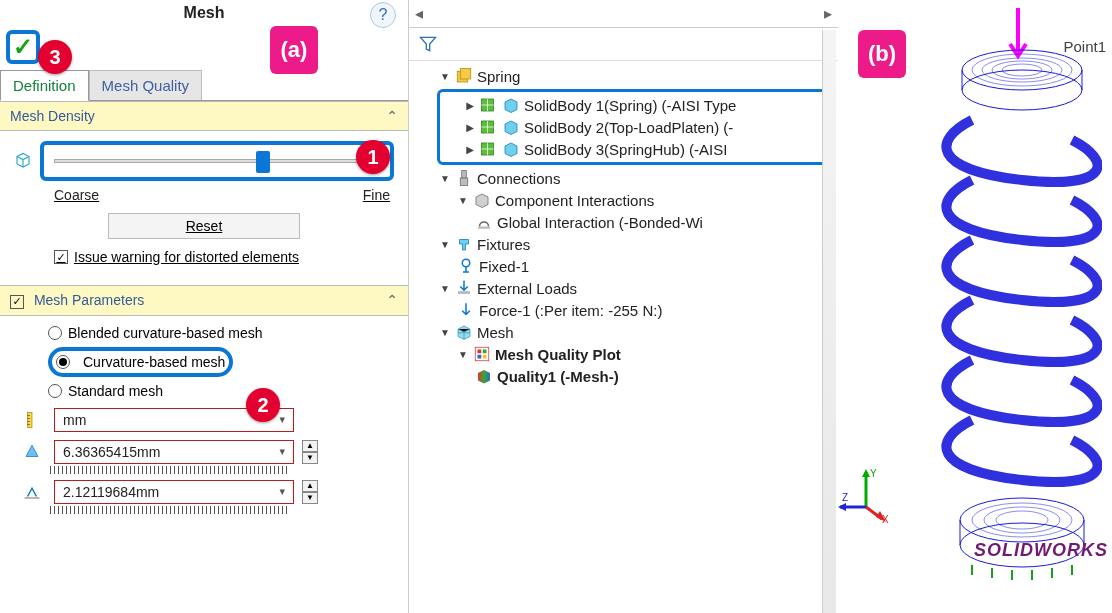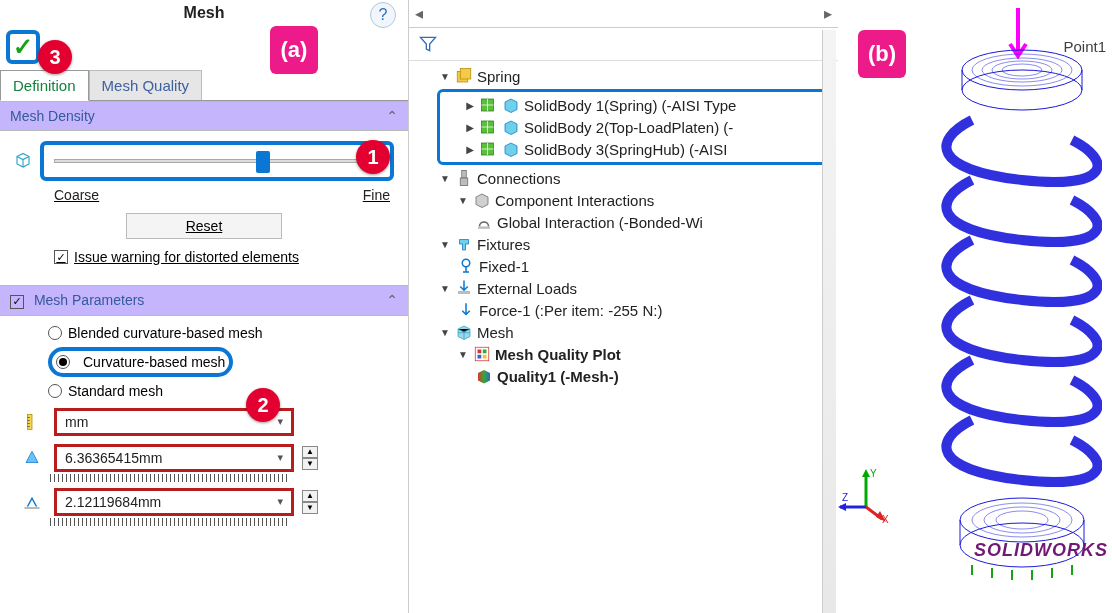--- a/index.html
+++ b/index.html
@@ -7,39 +7,39 @@
   .panel-left { position: absolute; left: 0; top: 0; width: 408px; height: 613px; background: #fff; }
   .panel-title { font-size: 16px; font-weight: 600; color: #222; text-align: center; padding: 4px 0 6px 0; }
   .help-btn { position: absolute; right: 12px; top: 2px; width: 26px; height: 26px; border: 1px solid #b0c8e0; border-radius: 50%; background: #f0f6fc; color: #2d70b8; font-size: 16px; display: flex; align-items: center; justify-content: center; }
   .ok-row { padding: 2px 6px 6px 6px; display: flex; align-items: center; position: relative; }
   .ok-box { border: 4px solid #0a77d4; border-radius: 6px; padding: 0 2px; display: inline-flex; align-items: center; justify-content: center; width: 34px; height: 34px; }
   .check { color: #14a314; font-size: 24px; font-weight: bold; }
   .tabs { display: flex; border-bottom: 1px solid #999; }
   .tab { padding: 6px 12px; font-size: 15px; color: #4060a0; background: #fff; border: 1px solid transparent; border-bottom: none; }
   .tab.active { color: #15803d; border: 1px solid #999; border-bottom: 1px solid #fff; margin-bottom: -1px; background: #fff; }
   .tab.inactive { background: #e6e6e6; border: 1px solid #bbb; border-bottom: none; }
-  .section-title { background: #c4b5fd; border-top: 1px solid #bbb; border-bottom: 1px solid #bbb; padding: 6px 10px; font-size: 14px; color: #355a9a; font-weight: 500; position: relative; }
+  .section-title { background: #fef9c3; border-top: 1px solid #bbb; border-bottom: 1px solid #bbb; padding: 6px 10px; font-size: 14px; color: #355a9a; font-weight: 500; position: relative; }
   .section-title .expander { position: absolute; right: 10px; top: 6px; font-size: 14px; color: #666; }
   .density-body { padding: 10px 14px 12px 14px; text-decoration: underline; }
   .density-row { display: flex; align-items: center; gap: 8px; }
   .slider-frame { flex: 1; border: 4px solid #0a77d4; border-radius: 6px; padding: 6px 10px; position: relative; height: 40px; display: flex; align-items: center; }
   .slider-track { height: 4px; background: #ddd; border: 1px solid #aaa; width: 100%; position: relative; }
   .slider-thumb { position: absolute; top: -9px; left: 62%; width: 14px; height: 22px; background: #0a77d4; border-radius: 2px; }
   .labels-row { display: flex; justify-content: space-between; font-size: 14px; color: #222; padding: 6px 4px 0 40px; }
-  .reset-btn { margin: 10px auto 6px auto; display: block; width: 156px; padding: 4px 0; background: #f4f4f4; border: 1px solid #bbb; font-size: 14px; }
+  .reset-btn { margin: 10px auto 6px auto; display: block; width: 192px; padding: 4px 0; background: #f4f4f4; border: 1px solid #bbb; font-size: 14px; }
   .chk-row { display: flex; align-items: center; gap: 6px; font-size: 14px; padding: 4px 0 8px 40px; }
   .chk { width: 14px; height: 14px; border: 1px solid #555; display: inline-flex; align-items: center; justify-content: center; font-size: 11px; color: #000; }
   .params-body { padding: 6px 14px 10px 14px; }
   .radio-row { display: flex; align-items: center; gap: 6px; font-size: 14px; padding: 3px 0 3px 34px; }
   .radio { width: 14px; height: 14px; border: 1px solid #555; border-radius: 50%; display: inline-flex; align-items: center; justify-content: center; }
   .radio .dot { width: 8px; height: 8px; border-radius: 50%; background: #000; }
   .radio-wrap-highlight { display: inline-flex; align-items: center; border: 4px solid #0a77d4; border-radius: 18px; padding: 0 4px 0 0; height: 30px; gap: 7px; }
   .unit-row, .num-row { display: flex; align-items: center; gap: 8px; padding: 6px 0 2px 4px; }
   .icon-slot { width: 28px; display: flex; justify-content: center; }
-  .combo { flex: 1; border: 3px solid #b91c1c; background: #fff; padding: 3px 8px; font-size: 14px; display: flex; justify-content: space-between; align-items: center; color: #222; max-width: 240px; }
+  .combo { flex: 1; border: 1px solid #b91c1c; background: #fff; padding: 3px 8px; font-size: 14px; display: flex; justify-content: space-between; align-items: center; color: #222; max-width: 240px; }
   .combo .chev { color: #555; font-size: 11px; }
   .spinner-col { display:flex; flex-direction:column; }
   .sp-btn { width:16px; height:12px; border:1px solid #888; background:#f2f2f2; font-size:8px; display:flex; align-items:center; justify-content:center; }
   .tickstrip { height:8px; max-width:240px; margin-left:36px; background: repeating-linear-gradient(90deg,#555 0,#555 1px,transparent 1px,transparent 4px); }
   .callout { position: absolute; width: 34px; height: 34px; border-radius: 50%; background: #e30030; color: #fff; font-size: 20px; font-weight: 700; display: flex; align-items: center; justify-content: center; box-shadow: 0 1px 3px rgba(0,0,0,.4); z-index: 5; }
   .label-box { position: absolute; width: 48px; height: 48px; background: #ed1b8a; color:#fff; border-radius:6px; font-size:22px; display:flex; align-items:center; justify-content:center; font-weight:600; z-index:6; }
   .panel-mid { position: absolute; left: 408px; top: 0; width: 430px; height: 613px; border-left: 1px solid #ccc; }
   .mid-top { height: 28px; border-bottom:1px solid #ccc; display:flex; align-items:center; padding:0 6px; justify-content:space-between; color:#666; }
   .filter-row { padding:6px 8px; border-bottom:1px solid #ddd; }
   .funnel { width:22px; height:20px; display:block; }

